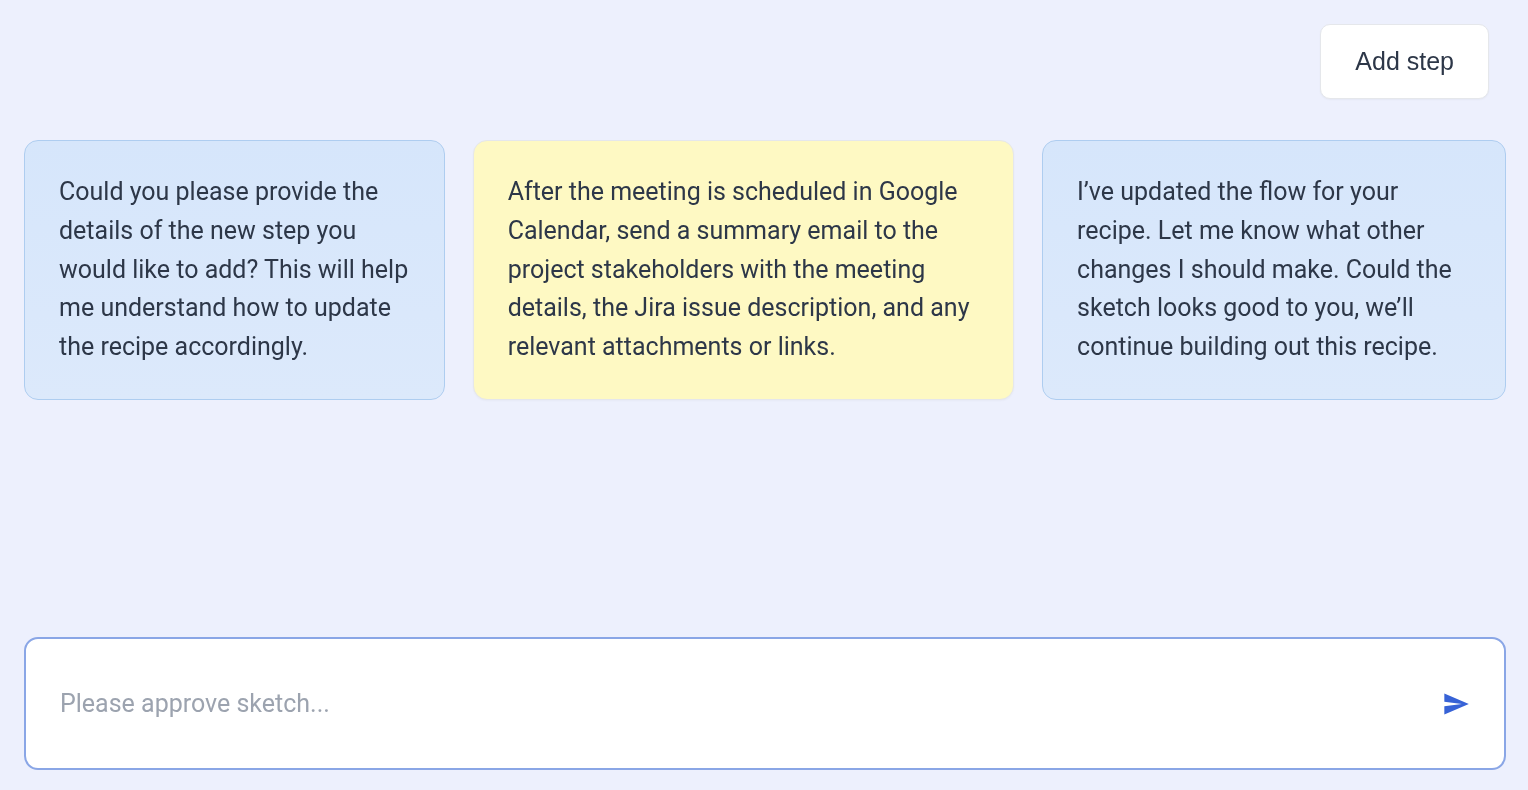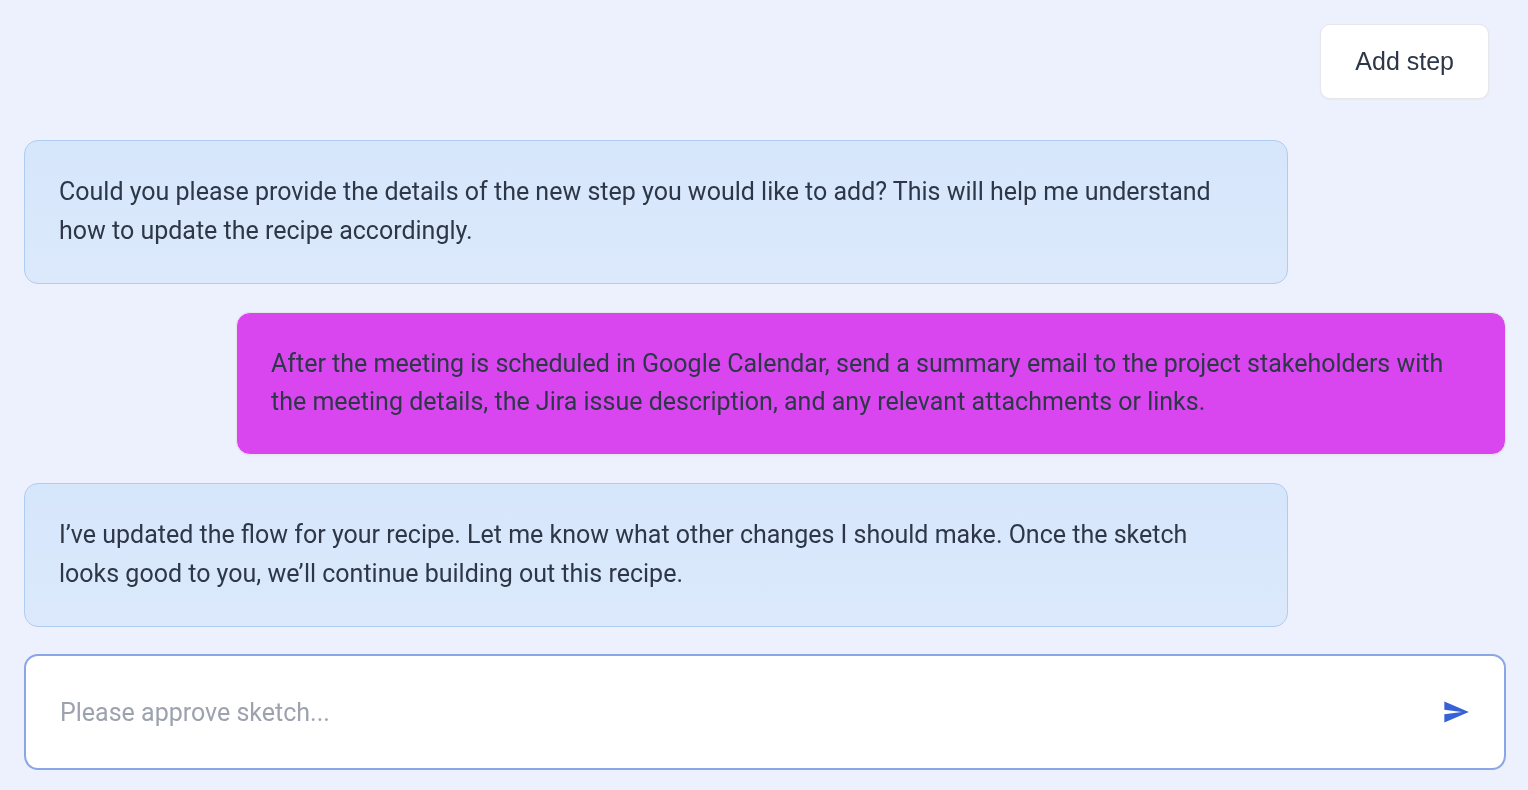--- a/index.html
+++ b/index.html
@@ -27,49 +27,49 @@
       color: #2d3748;
       cursor: pointer;
       box-shadow: 0 1px 2px rgba(0,0,0,0.04);
     }
     .chat-container {
       position: absolute;
       top: 140px;
       left: 24px;
       right: 22px;
       display: flex;
-      flex-direction: column;
+      flex-direction: row;
       gap: 28px;
     }
     .message {
       border-radius: 14px;
       padding: 32px 34px;
       font-size: 25px;
       line-height: 1.55;
       color: #2d3748;
     }
     .message.assistant {
       background: linear-gradient(180deg, #d6e6fb 0%, #dce9fb 100%);
       border: 1.5px solid #aecdf0;
       max-width: 1264px;
       align-self: flex-start;
     }
     .message.user {
-      background: #d946ef;
+      background: #fef9c3;
       border: 1px solid #e5e7eb;
       max-width: 1270px;
       align-self: flex-end;
       box-shadow: 0 1px 2px rgba(0,0,0,0.03);
     }
     .input-area {
       position: absolute;
       bottom: 20px;
       left: 24px;
       right: 22px;
-      height: 116px;
+      height: 133px;
       background: #ffffff;
       border: 2.5px solid #8aa6e6;
       border-radius: 14px;
       display: flex;
       padding: 0 26px 0 34px;
     }
     .input-field {
       flex: 1;
       border: none;
       outline: none;
@@ -97,21 +97,21 @@
     }
   </style>
 </head>
 <body>
 
 <button class="add-step-btn">Add step</button>
 
 <div class="chat-container">
   <div class="message assistant">Could you please provide the details of the new step you would like to add? This will help me understand how to update the recipe accordingly.</div>
   <div class="message user">After the meeting is scheduled in Google Calendar, send a summary email to the project stakeholders with the meeting details, the Jira issue description, and any relevant attachments or links.</div>
-  <div class="message assistant">I’ve updated the flow for your recipe. Let me know what other changes I should make. Once the sketch looks good to you, we’ll continue building out this recipe.</div>
+  <div class="message assistant">I’ve updated the flow for your recipe. Let me know what other changes I should make. Could the sketch looks good to you, we’ll continue building out this recipe.</div>
 </div>
 
 <div class="input-area">
   <input type="text" class="input-field" placeholder="Please approve sketch..." style="">
   <button class="send-btn">
     <svg class="send-icon" viewBox="0 0 24 24">
       <path d="M2 21l21-9L2 3v7l15 2-15 2v7z"></path>
     </svg>
   </button>
 </div>

